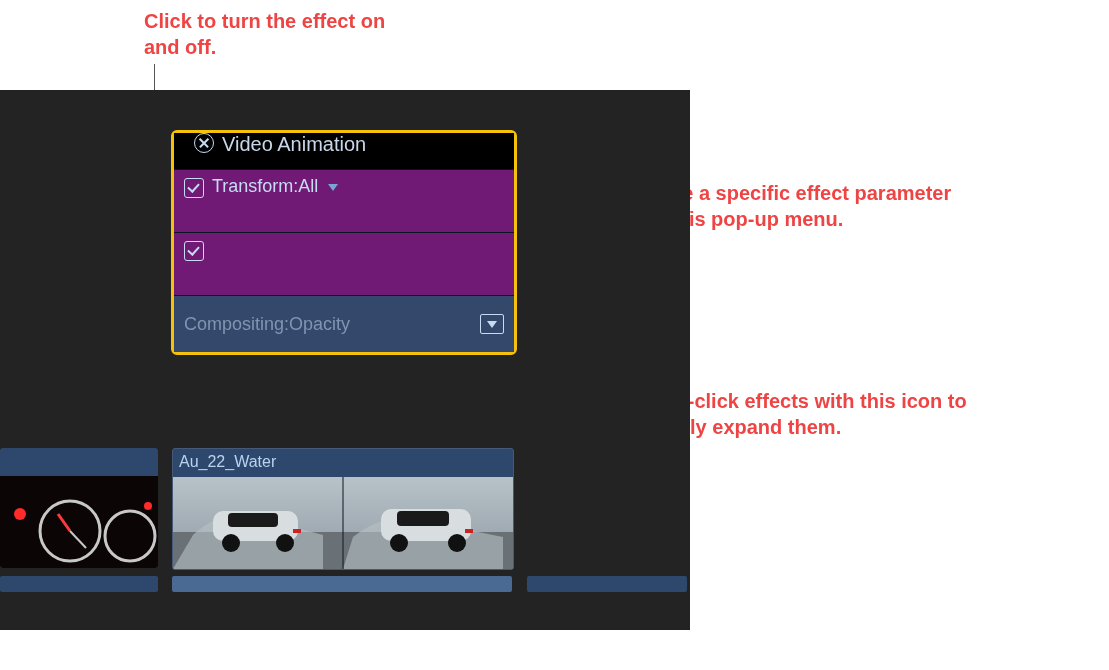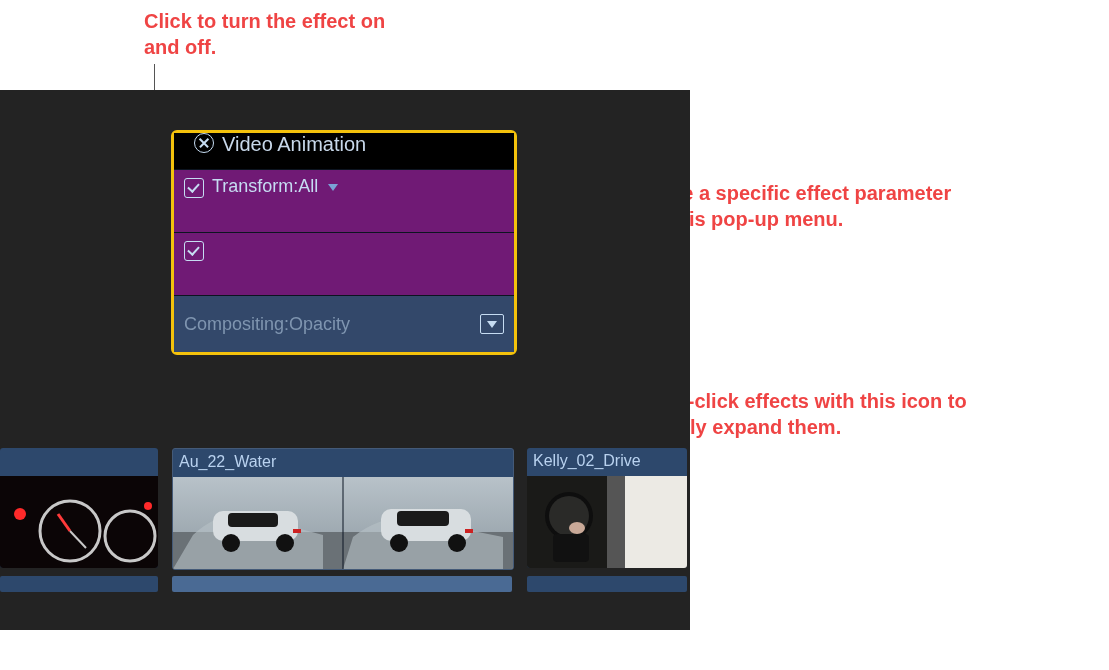--- a/index.html
+++ b/index.html
@@ -127,31 +127,17 @@
           <rect x="54" y="34" width="52" height="15" rx="4" fill="#1a1a1a"></rect>
           <circle cx="56" cy="66" r="9" fill="#111"></circle>
           <circle cx="114" cy="66" r="9" fill="#111"></circle>
           <rect x="122" y="52" width="8" height="4" fill="#c22"></rect>
         </g>
         <line x1="170" y1="0" x2="170" y2="92" stroke="#0d1724" stroke-width="1"></line>
       </svg>
     </div>
   </div>
 
-  <div class="clip clip3">
-    <div class="title">Kelly_02_Drive</div>
-    <div class="thumb">
-      <svg width="160" height="92" viewBox="0 0 160 92">
-        <rect width="160" height="92" fill="#1a1a18"></rect>
-        <rect x="90" y="0" width="70" height="92" fill="#eceae4"></rect>
-        <rect x="80" y="0" width="18" height="92" fill="#555"></rect>
-        <circle cx="42" cy="40" r="24" fill="#0e0e0e"></circle>
-        <circle cx="42" cy="40" r="20" fill="#2a2a28"></circle>
-        <rect x="26" y="58" width="36" height="28" fill="#111" rx="4"></rect>
-        <ellipse cx="50" cy="52" rx="8" ry="6" fill="#c9a998"></ellipse>
-      </svg>
-    </div>
-  </div>
 
   <div class="band" style="left:0;width:158px"></div>
   <div class="band sel" style="left:172px;width:340px"></div>
   <div class="band" style="left:527px;width:160px"></div>
 </div>
 
 </body></html>

